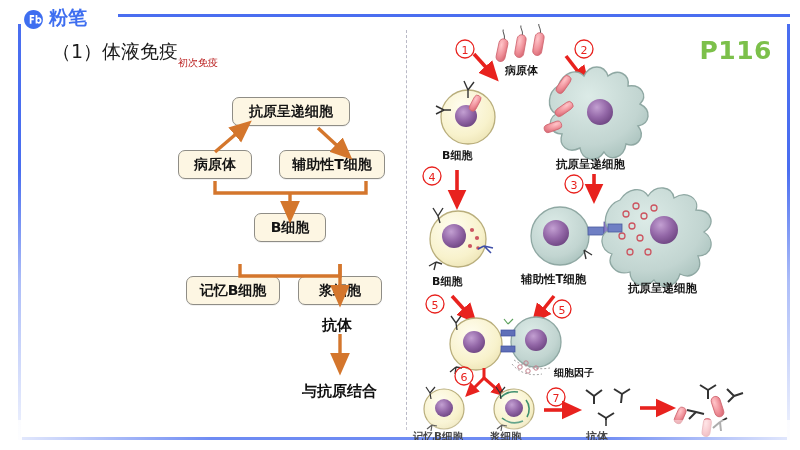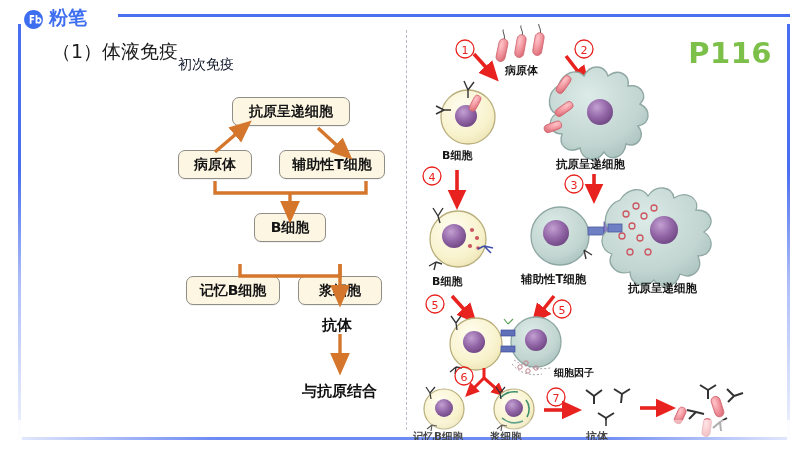--- a/index.html
+++ b/index.html
@@ -62,21 +62,21 @@
   }
 
   
   .slide-title {
     position: absolute; left: 52px; top: 39px;
     font-size: 19px; color: #1b1b1b; white-space: nowrap;
     font-family: "DejaVu Sans", "Liberation Sans", sans-serif;
   }
   .slide-subtitle {
     position: absolute; left: 178px; top: 56px;
-    font-size: 14px; color: #0f172a; white-space: nowrap;
+    font-size: 10px; color: #b91c1c; white-space: nowrap;
     font-family: "DejaVu Sans", "Liberation Sans", sans-serif;
   }
 
   .node {
     position: absolute;
     background: #fdf6e3;
     border: 1.6px solid #8f8d86;
     border-radius: 7px;
     color: #141414;
     font-weight: 700;
@@ -91,21 +91,21 @@
     color: #111; font-weight: 700; font-size: 15px; white-space: nowrap;
     font-family: "DejaVu Sans", "Liberation Sans", sans-serif;
   }
 
   
   .flow-svg { position: absolute; left: 0; top: 0; width: 406px; height: 450px; z-index: 1; }
 
   
   .page-num {
     position: absolute; right: 28px; top: 36px;
-    font-size: 29px; font-weight: 700; color: #7cc04a; letter-spacing: .5px;
+    font-size: 25px; font-weight: 700; color: #7cc04a; letter-spacing: .5px;
     font-family: "DejaVu Sans", "Liberation Sans", sans-serif;
   }
   .bio-svg { position: absolute; left: 408px; top: 24px; width: 382px; height: 416px; z-index: 2; }
 
   .cn { font-family: "DejaVu Sans", "Liberation Sans", sans-serif; }
 </style>
 </head>
 <body>
 
 <div id="stage">

